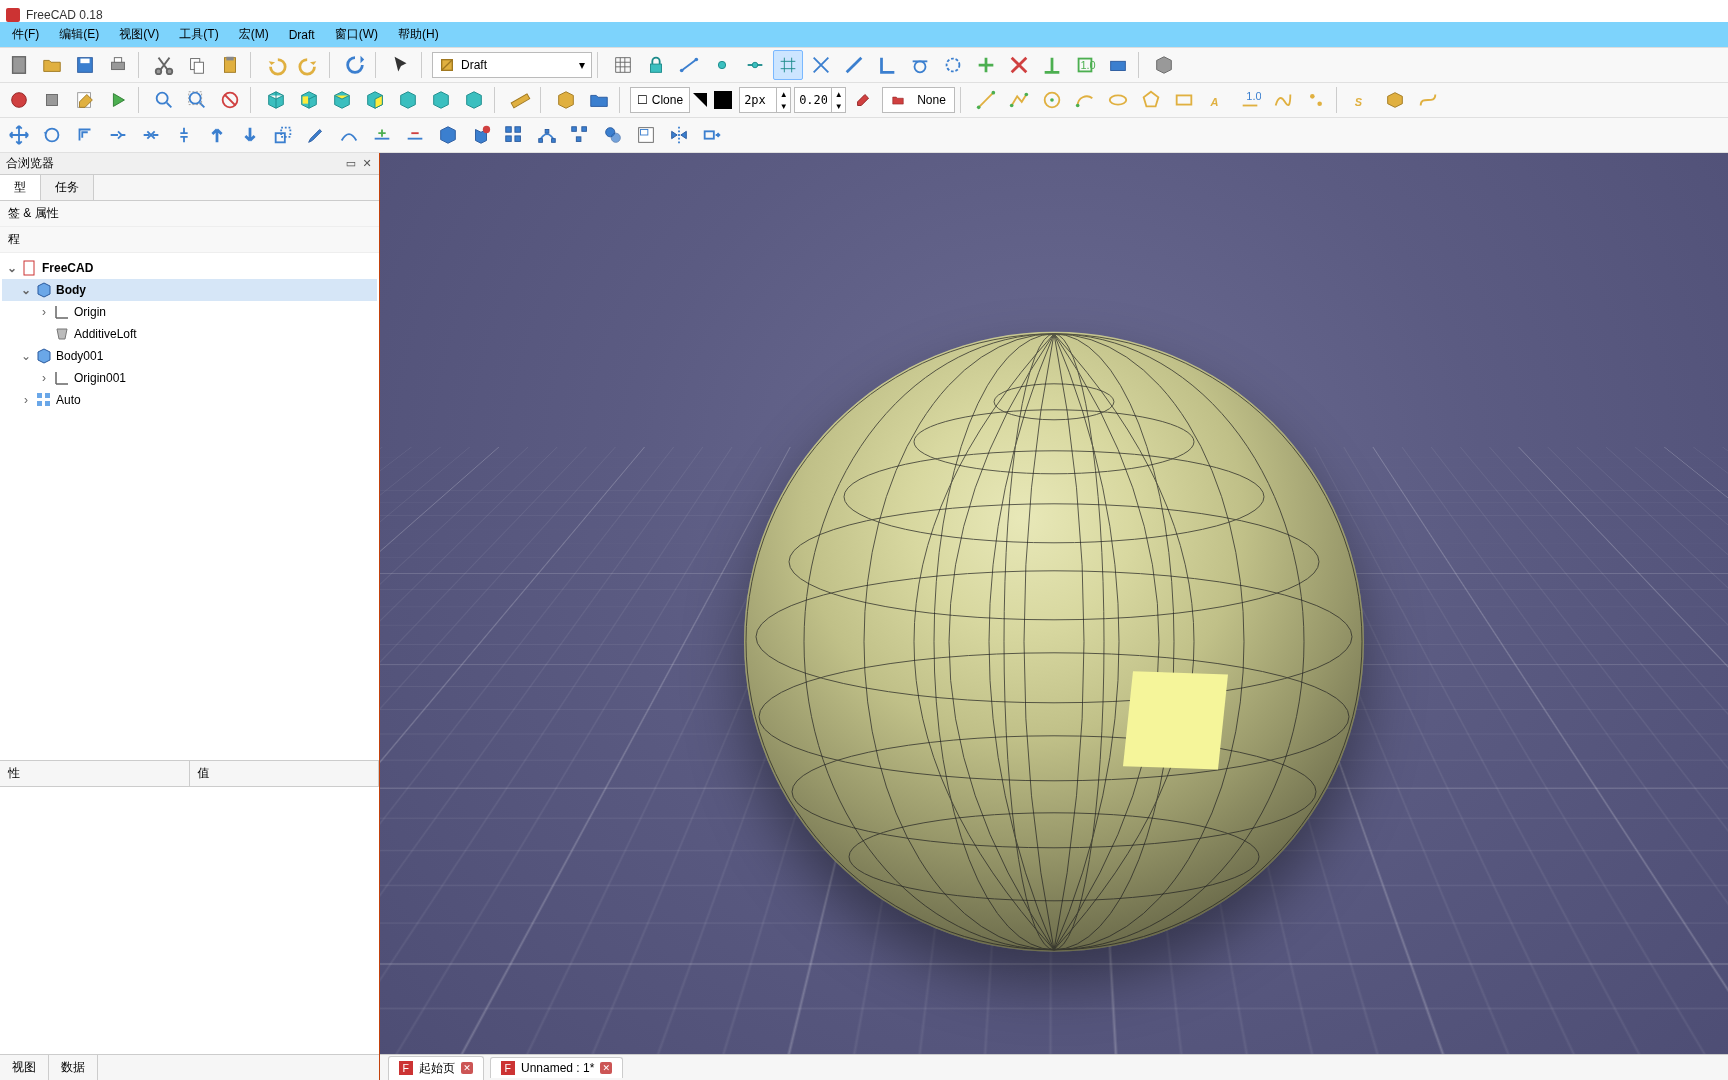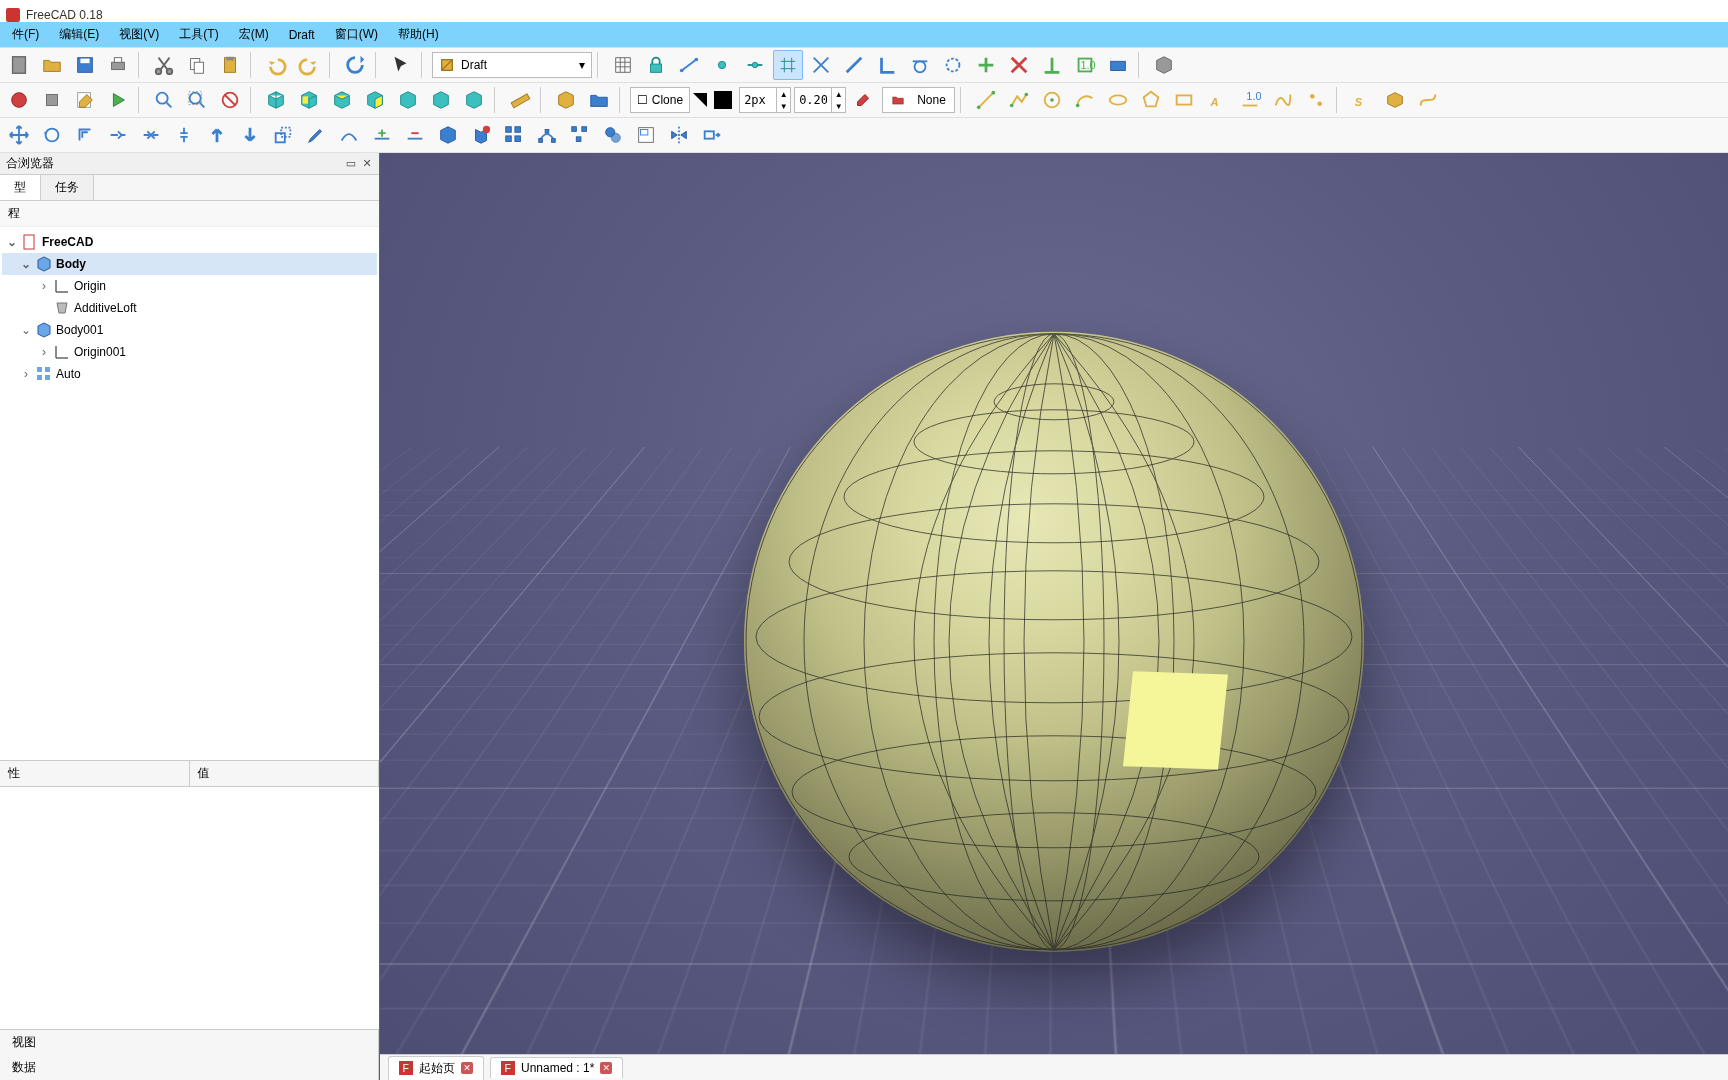--- a/index.html
+++ b/index.html
@@ -44,21 +44,21 @@
 .tree-row.sel{ background:#d6e6f7;}
 .tree-row .tw{ width:12px; text-align:center; color:#666; cursor:pointer;}
 .tree-row .ticon{ width:16px; height:16px; display:inline-flex; align-items:center; justify-content:center;}
 .tree-row.bold{ font-weight:bold;}
 .indent1{ padding-left:18px;} .indent2{ padding-left:36px;}
 
 .proppanel{ height:320px; border-top:1px solid #ccc; display:flex; flex-direction:column;}
 .proppanel .hdr{ display:flex; border-bottom:1px solid #ccc;}
 .proppanel .hdr div{ flex:1; padding:4px 8px; border-right:1px solid #ccc; background:#f6f6f6;}
 .proppanel .body{ flex:1;}
-.proppanel .foot{ display:flex; border-top:1px solid #ccc; background:#f6f6f6;flex-direction:column;}
+.proppanel .foot{ display:flex; border-top:1px solid #ccc; background:#f6f6f6;}
 .proppanel .foot div{ padding:4px 12px; border-right:1px solid #ccc;}
 
 .viewport { flex:1; position:relative; background: radial-gradient(ellipse at 50% 35%, #6b6b92 0%, #5b5b82 45%, #4d4d74 100%); overflow:hidden;}
 .grid{ position:absolute; inset:0; background-image:
   linear-gradient(rgba(255,255,255,0.07) 1px, transparent 1px),
   linear-gradient(90deg, rgba(255,255,255,0.07) 1px, transparent 1px),
   linear-gradient(rgba(255,255,255,0.15) 1px, transparent 1px),
   linear-gradient(90deg, rgba(255,255,255,0.15) 1px, transparent 1px);
   background-size: 28px 28px, 28px 28px, 140px 140px, 140px 140px;
   transform: perspective(1200px) rotateX(58deg) scale(1.6) translateY(80px);
@@ -624,20 +624,21 @@
       <span>合浏览器</span>
       <div class="pbtns">
         <span>▭</span>
         <span>✕</span>
       </div>
     </div>
     <div class="tabbar">
       <div class="tab">型</div>
       <div class="tab inactive">任务</div>
     </div>
+    <div class="subhdr">签 &amp; 属性</div>
     <div class="subhdr">程</div>
 
     <div class="tree">
       <div class="tree-row bold">
         <span class="tw">⌄</span>
         <span class="ticon">
             <svg viewBox="0 0 16 16" width="16" height="16">
               <rect x="2" y="1" width="10" height="14" fill="#fff" stroke="#cc3333"></rect>
             </svg>
           </span>

